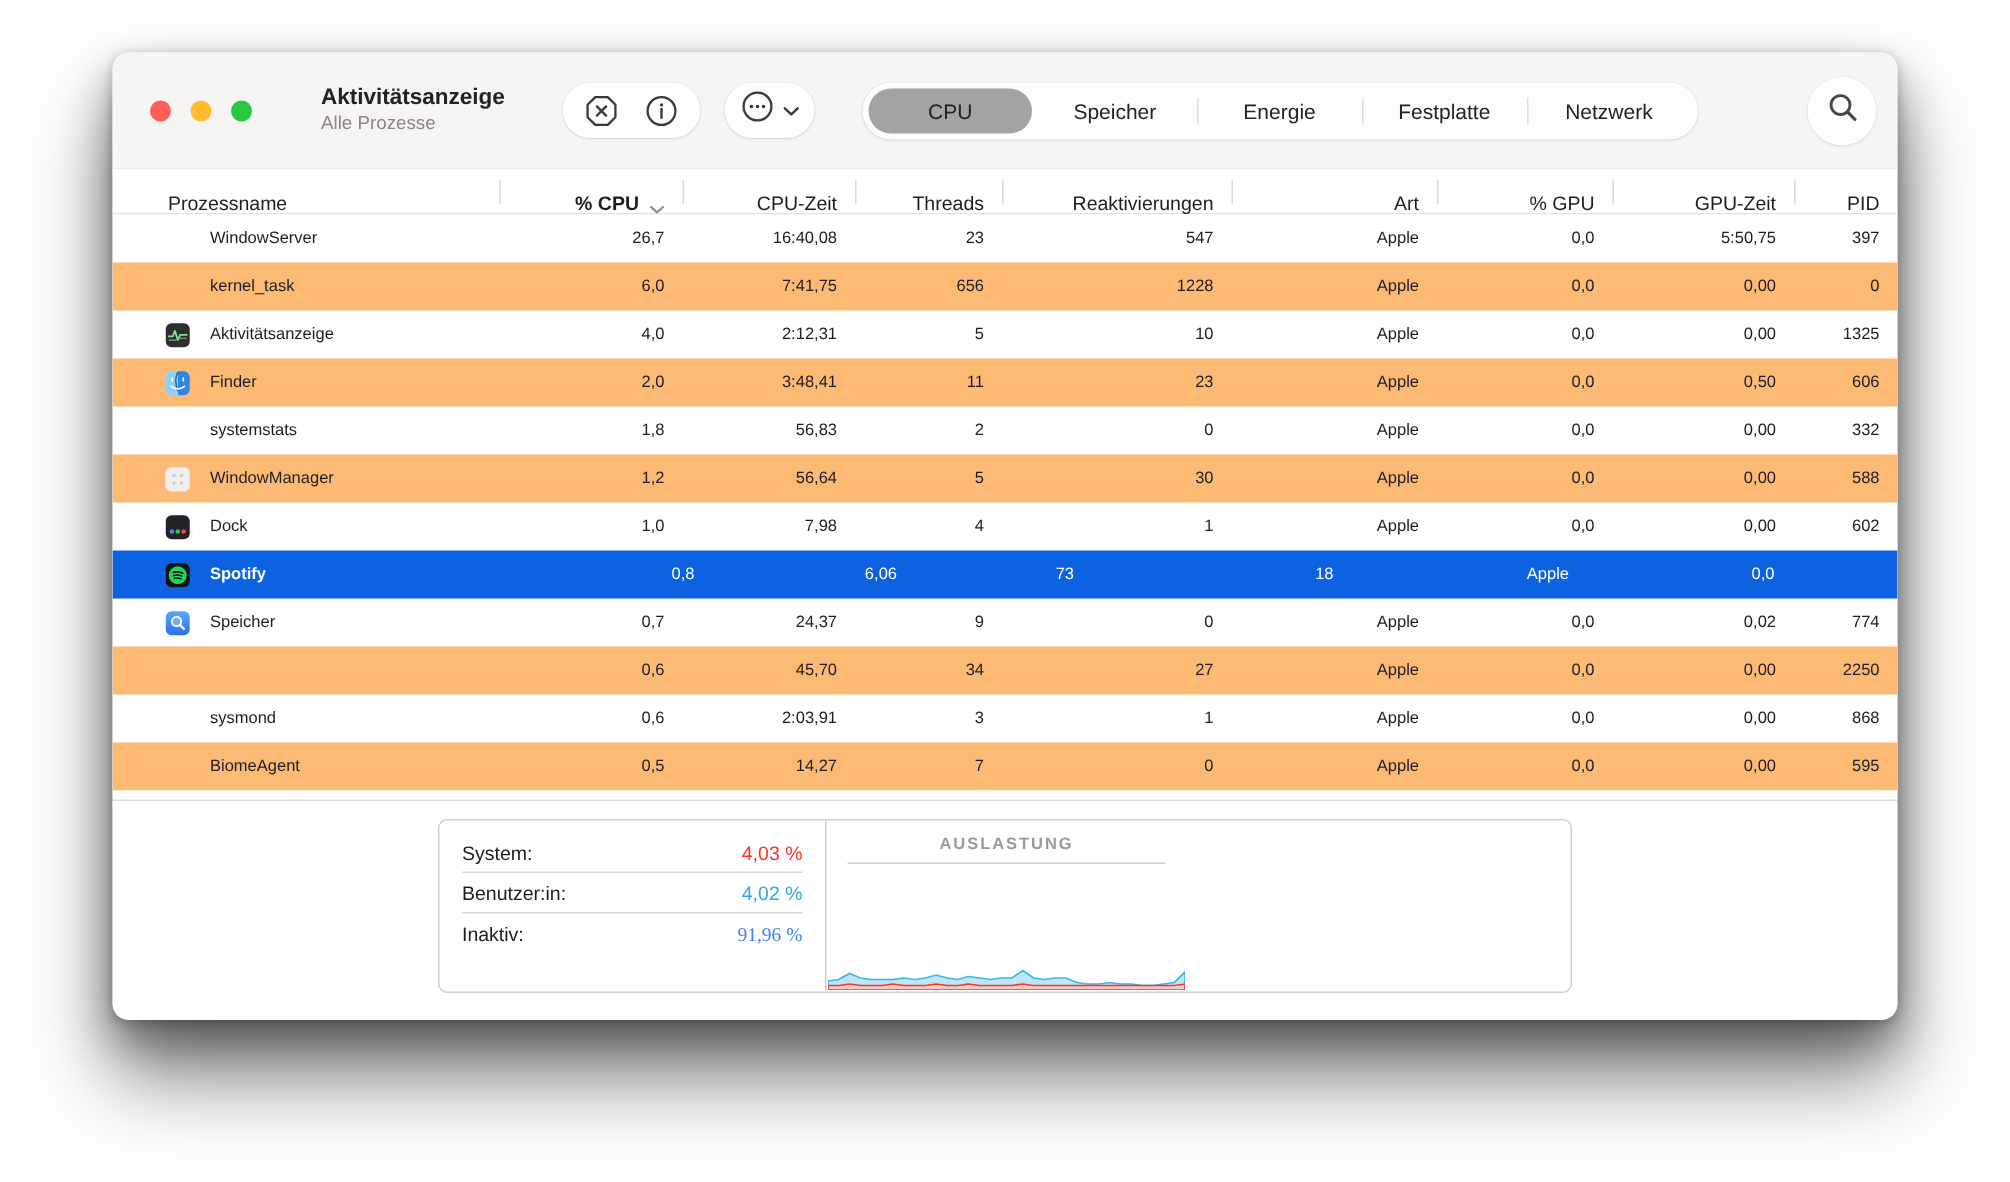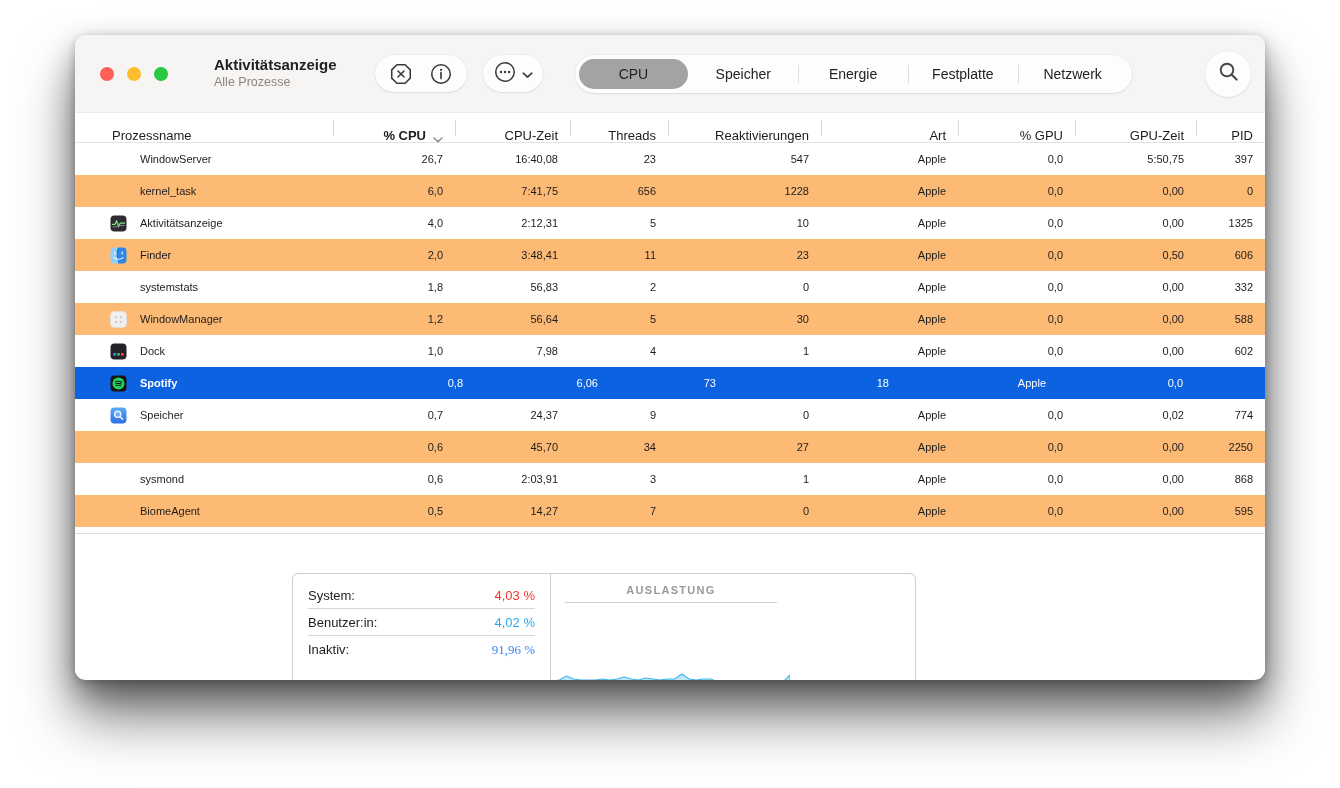--- a/index.html
+++ b/index.html
@@ -81,23 +81,23 @@
   .td.cell-name { text-align:left; padding-right:0; padding-left:35px; display:flex; align-items:center; }
   .icon-slot { width:17px; height:17px; margin-right:13px; flex:0 0 17px; }
   .icon-slot svg { display:block; width:17px; height:17px; }
 
   .table-gap { height:6px; background:#fff; }
   .footer-divider { height:1px; background:#dcdcdc; }
 
   
   .footer { height:145px; background:#fff; position:relative; }
   .statsbox {
-    position:absolute; left:217px; top:12px; width:624px; height:116px;
+    position:absolute; left:217px; top:12px; width:756px; height:116px;
     border:1px solid #cfcfcf; border-radius:6px; display:grid;
-    grid-template-columns:257px 241px 1fr; overflow:hidden; background:#fff;margin-top:27px;
+    grid-template-columns:257px 241px 1fr; overflow:hidden; background:#fff;
   }
   .statcol { padding:8px 15px 0 15px; }
   .statcol.mid, .statcol.right { border-left:1px solid #cfcfcf; }
   .statrow {
     height:27px; display:flex; align-items:center; justify-content:space-between;
     font-size:13px; color:#1d1d1f; border-bottom:1px solid #d8d8d8;
   }
   .statrow.noline { border-bottom:none;justify-content:space-between; }
   .statval { text-align:right; }
   .statcol.mid { padding:0; position:relative; }

